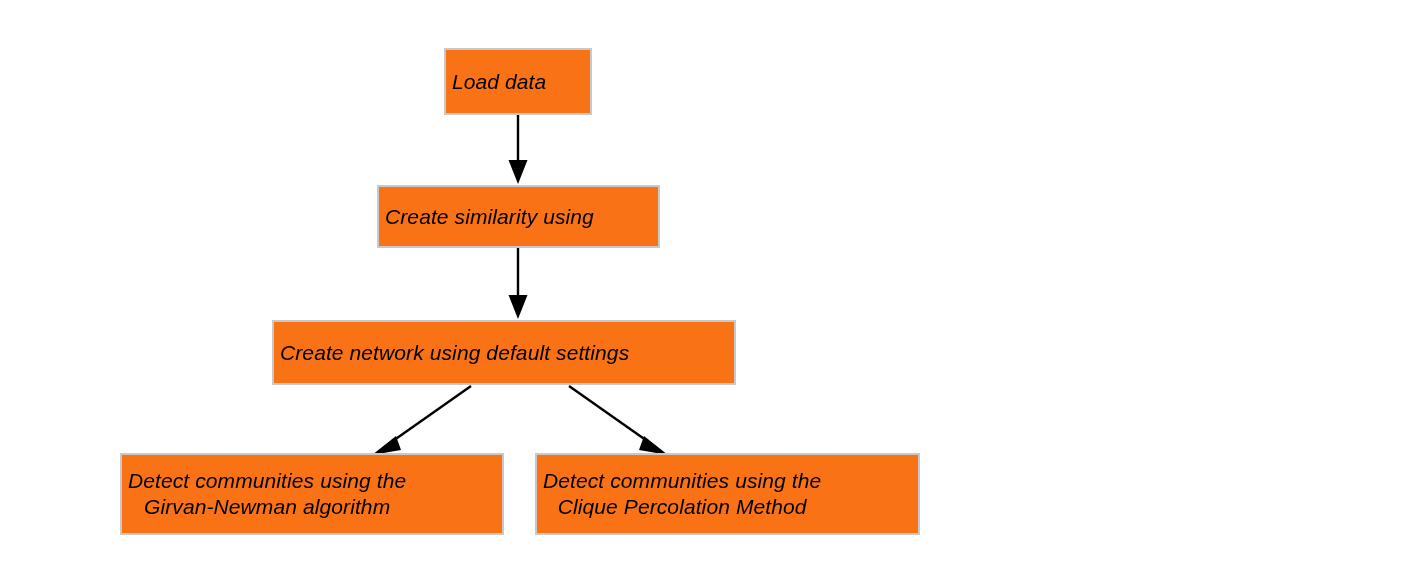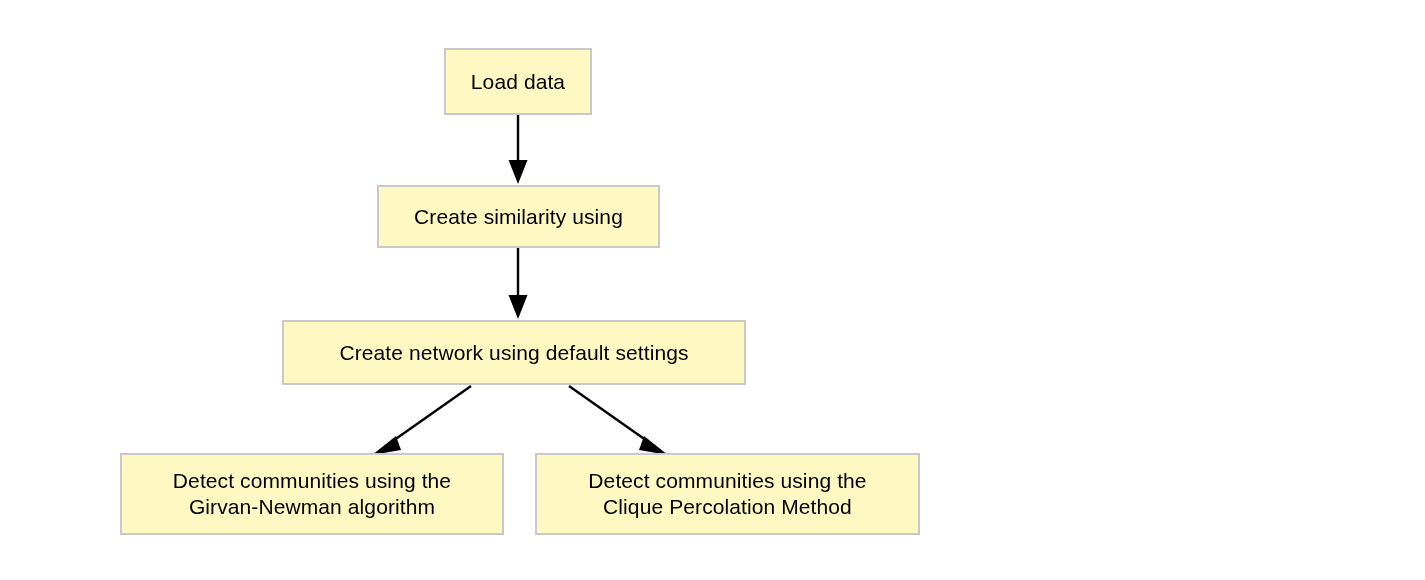--- a/index.html
+++ b/index.html
@@ -24,39 +24,40 @@
     position: absolute;
     left: 0;
     top: 0;
     width: 1425px;
     height: 580px;
     pointer-events: none;
   }
   .node {
     position: absolute;
     box-sizing: border-box;
-    background: #fef9c3;
+    background: #f97316;
     border: 2px solid #c9c9c9;
     display: flex;
     align-items: center;
-    justify-content: center;
+    justify-content: flex-start;
     text-align: center;
     color: #000000;
     line-height: 1.22;
     letter-spacing: 0.1px;
+    font-style: italic;
   }
   .node .node-label {
     display: block;
     white-space: pre-line;
     padding: 0 6px;
   }
   
   #node-load-data        { left: 444px; top: 48px;  width: 148px; height: 67px; font-size: 21px; }
   #node-similarity-table { left: 377px; top: 185px; width: 283px; height: 63px; font-size: 21px; }
-  #node-create-network   { left: 282px; top: 320px; width: 464px; height: 65px; font-size: 21px; }
+  #node-create-network   { left: 272px; top: 320px; width: 464px; height: 65px; font-size: 21px; }
   #node-girvan-newman    { left: 120px; top: 453px; width: 384px; height: 82px; font-size: 21px; }
   #node-clique-percolation { left: 535px; top: 453px; width: 385px; height: 82px; font-size: 21px; }
 </style>
 </head>
 <body>
 
 <div id="canvas">
 
   <svg id="edge-layer" width="1425" height="580" viewBox="0 0 1425 580" xmlns="http://www.w3.org/2000/svg">
 

